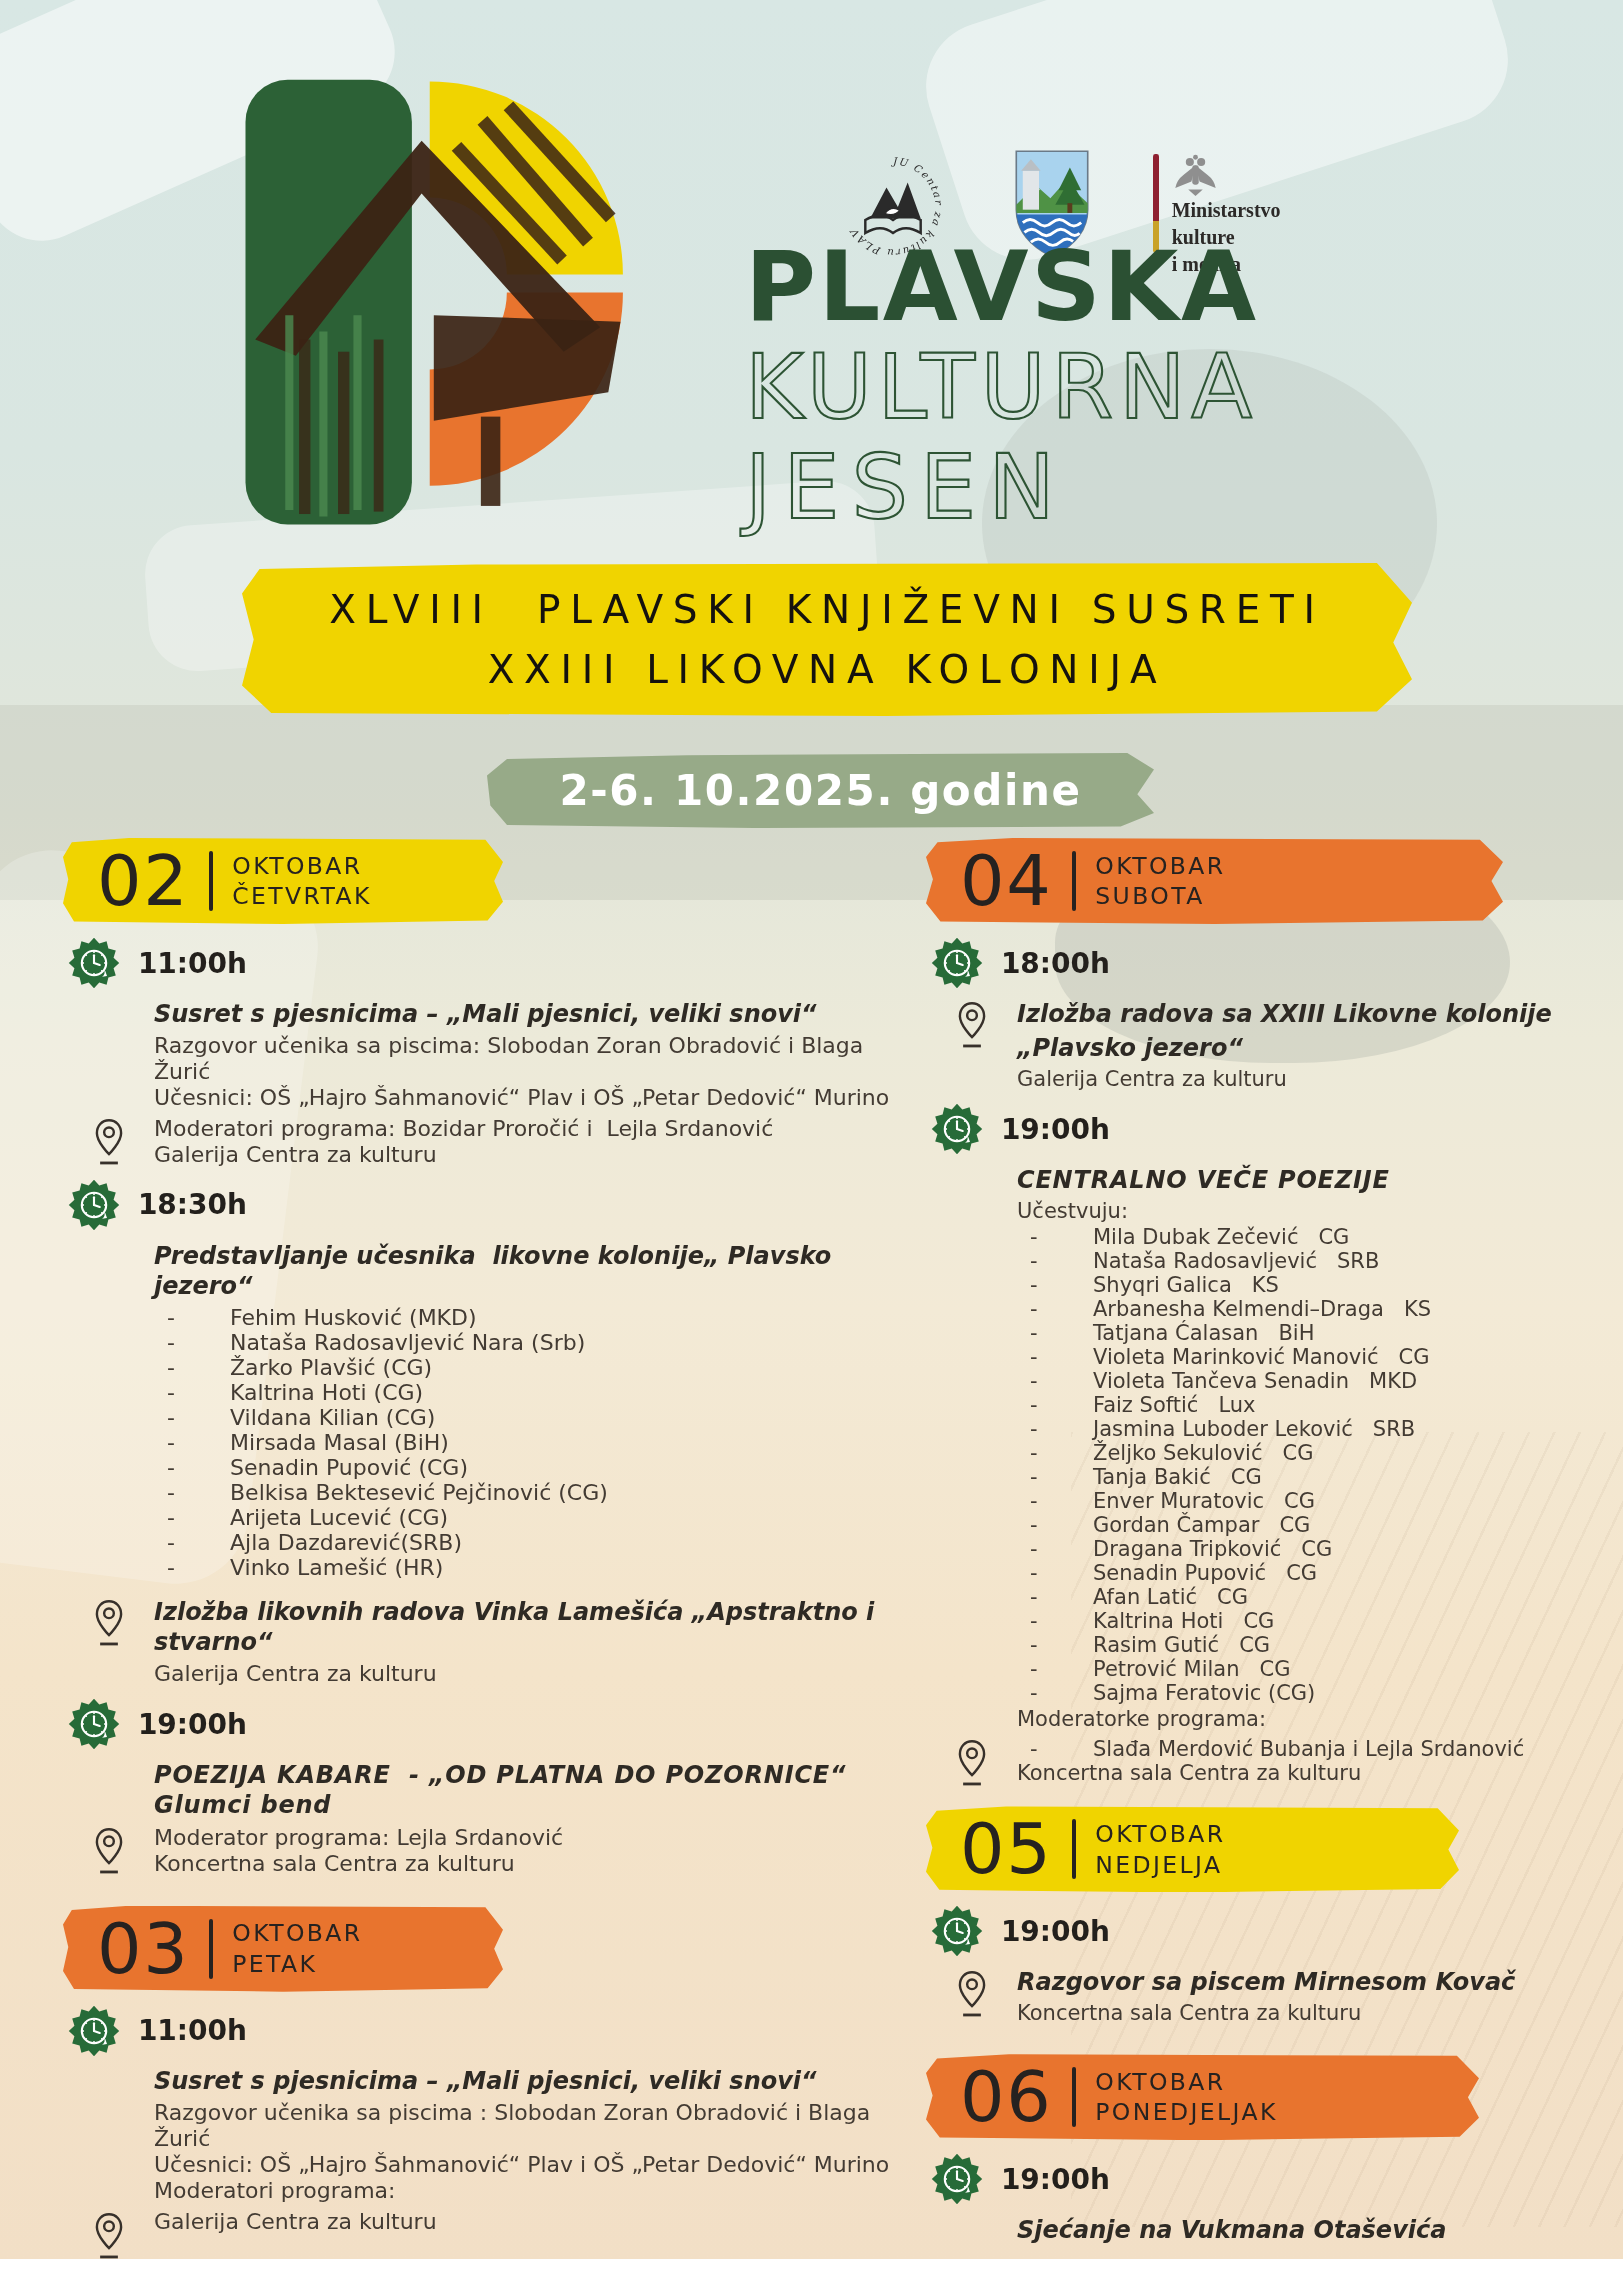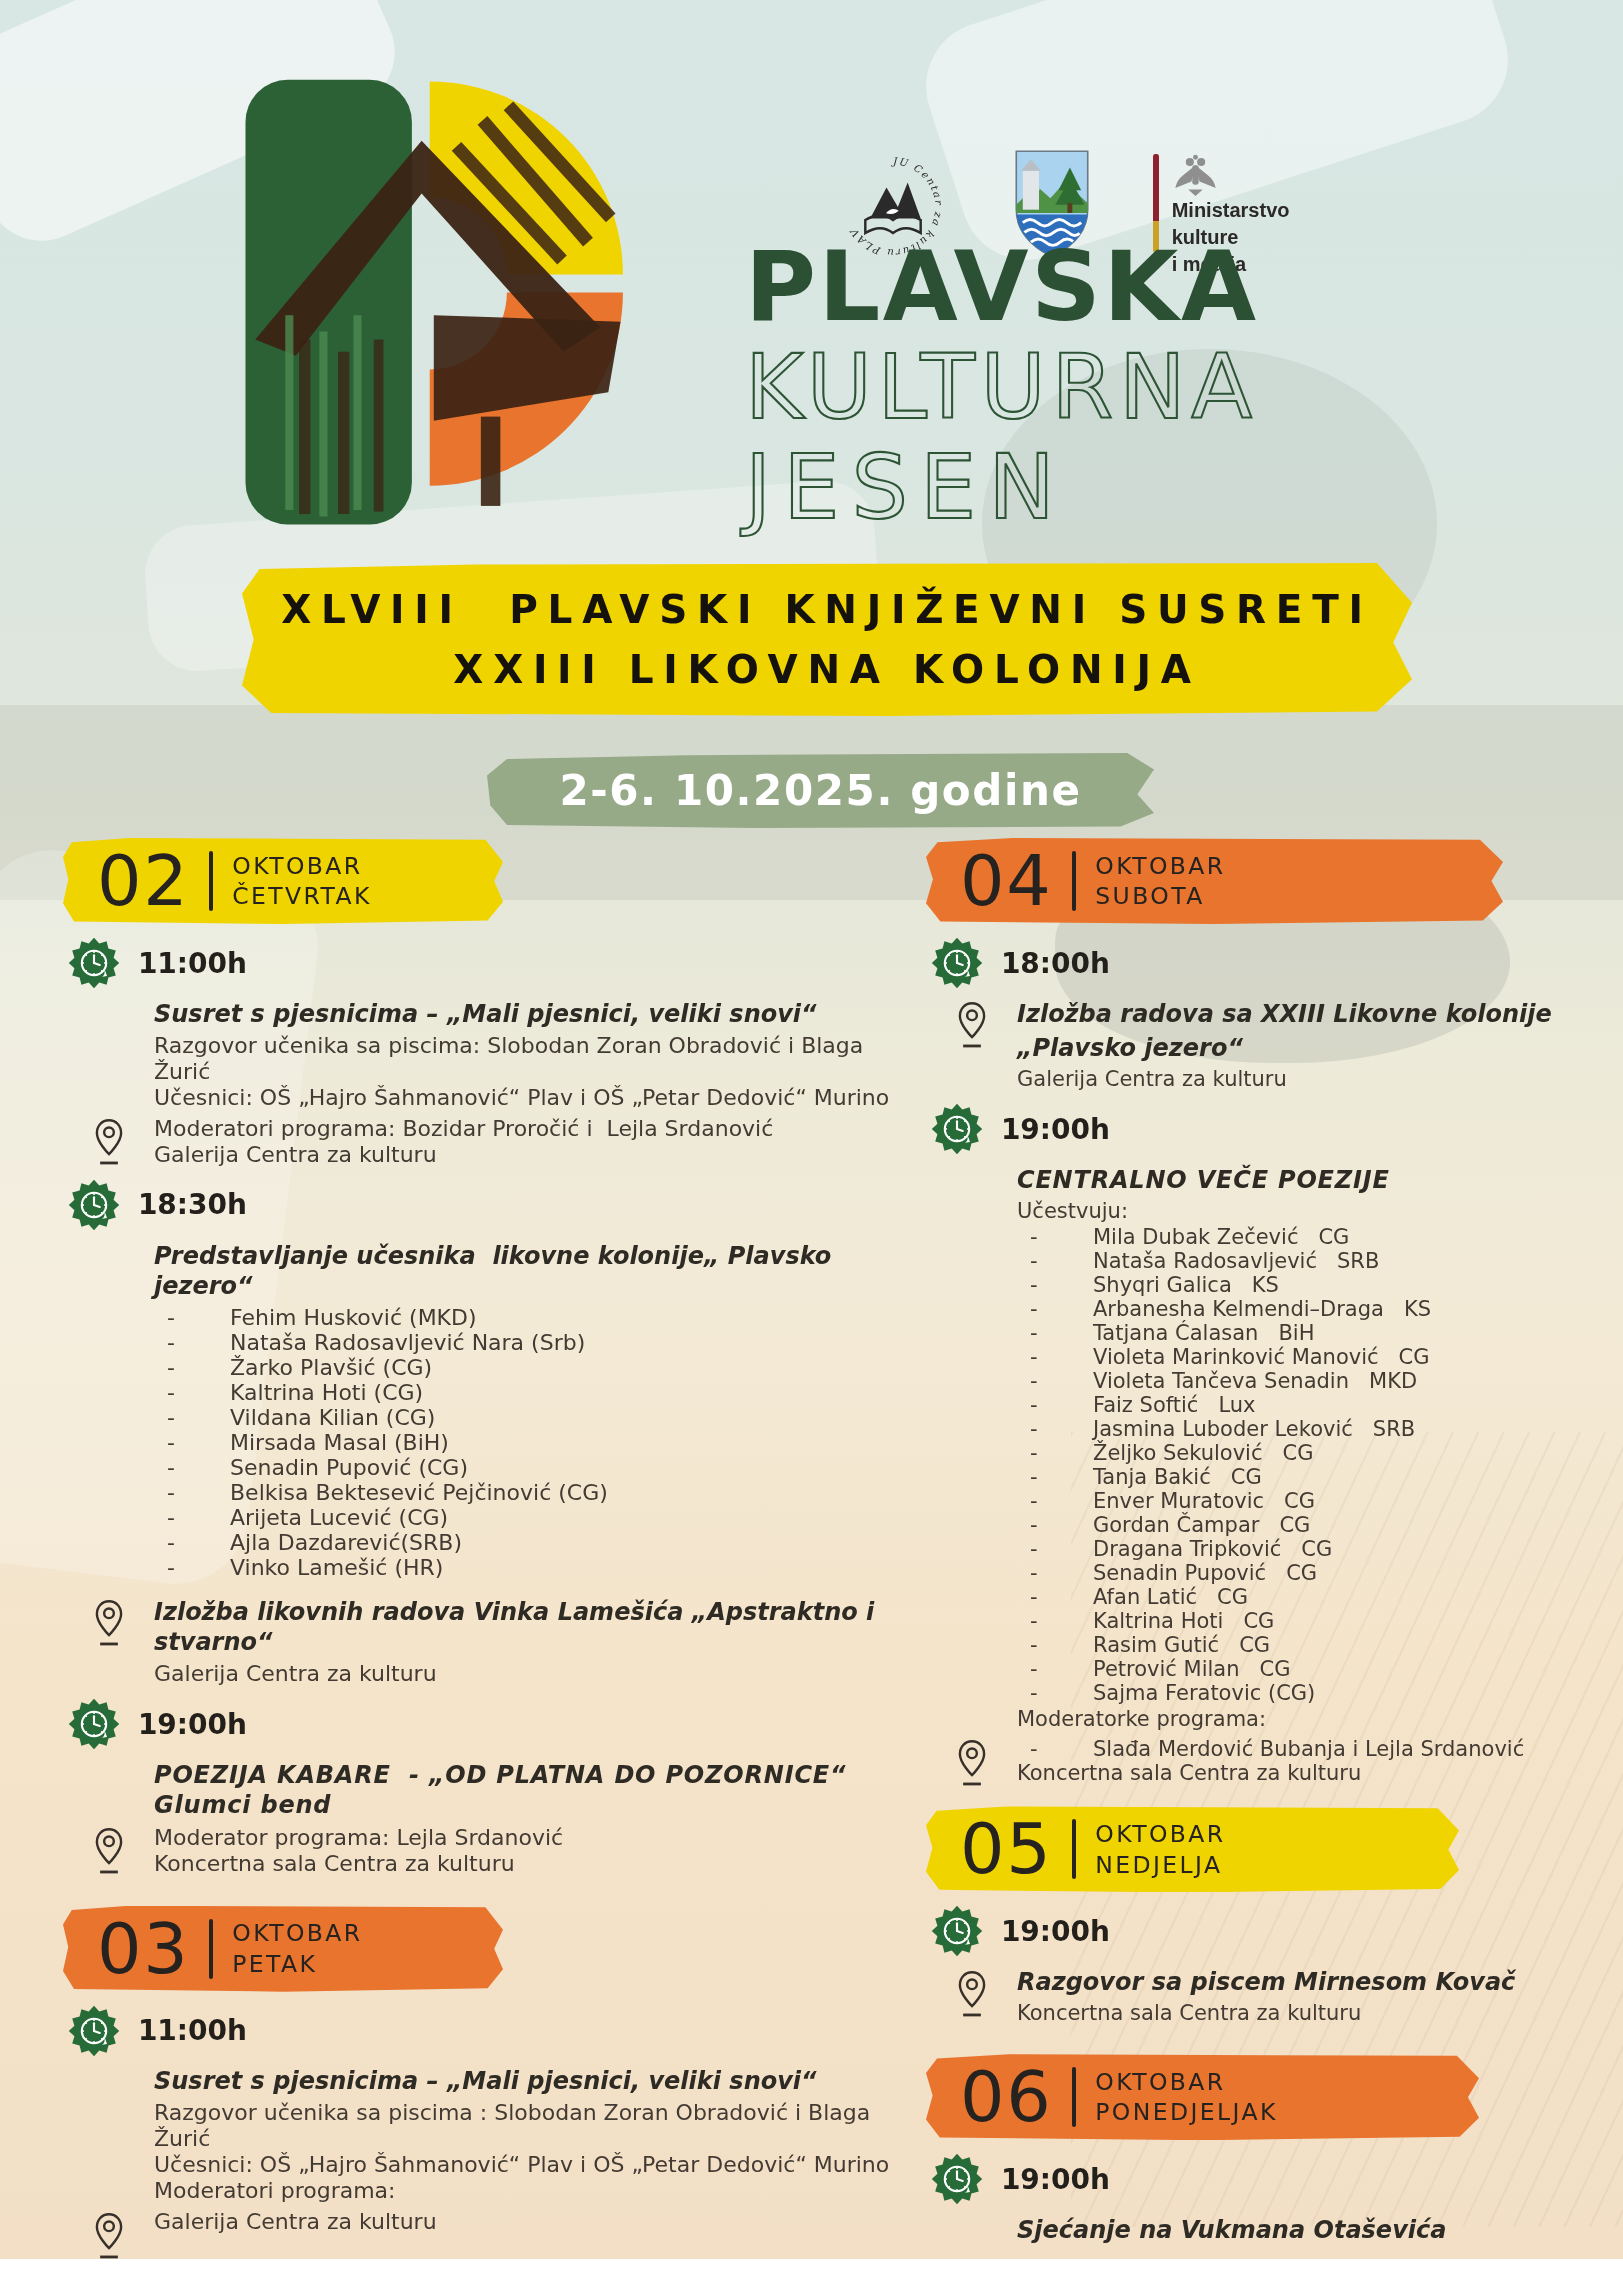--- a/index.html
+++ b/index.html
@@ -26,35 +26,35 @@
   .st8{left:146px;top:503px;width:731px;height:146px;background:rgba(255,255,255,.3);transform:rotate(-4deg);border-radius:49px;}
 
   
   .hero{position:absolute;left:0;top:0;width:100%;height:836px;}
   .logo-p{position:absolute;left:239px;top:71px;width:487px;height:464px;}
   .stamp{position:absolute;left:836px;top:150px;width:114px;height:114px;}
   .arms{position:absolute;left:1013px;top:148px;width:78px;height:112px;}
   .ministry{position:absolute;left:1153px;top:154px;display:flex;gap:13px;align-items:flex-start;}
   .min-bar{width:5.7px;height:99px;border-radius:2.4px;background:linear-gradient(180deg,#8e2030 0 68%,#c9a227 68% 100%);}
   .min-right{display:flex;flex-direction:column;gap:3.2px;}
-  .min-text{font-family:Liberation Sans, sans-serif;font-weight:700;font-size:20px;line-height:23.5px;color:#2c2a28;}
+  .min-text{font-family:Liberation Serif, serif;font-weight:700;font-size:20px;line-height:23.5px;color:#2c2a28;}
 
   .title{position:absolute;left:745px;top:237px;}
   .title-bold{font-size:97px;font-weight:800;letter-spacing:2.4px;color:#2b5033;line-height:1.04;}
   .title-thin{font-size:89px;font-weight:400;letter-spacing:5.7px;line-height:1.12;
       color:transparent;-webkit-text-stroke:2.1px #2d5434;}
   @supports not (-webkit-text-stroke:1px #000){ .title-thin{color:#2d5434;} }
   .title-thin.jesen{letter-spacing:12px;}
 
   .banner1{
     position:absolute;left:242px;top:563px;width:1170px;height:153px;background:#f0d400;
     display:flex;flex-direction:column;justify-content:center;align-items:center;gap:14.6px;
     clip-path:polygon(0% 20%,1.5% 4%,20% 1%,97% 0%,100% 26%,98.4% 52%,100% 76%,97% 97%,55% 100%,2.5% 98%,0% 80%,1% 50%);
   }
-  .banner1-line{font-size:39px;letter-spacing:9.7px;font-weight:700;color:#15120e;white-space:pre;}
+  .banner1-line{font-size:39px;letter-spacing:9.7px;font-weight:400;color:#15120e;white-space:pre;}
   .dateband{
     position:absolute;left:487px;top:753px;width:667px;height:75px;background:#97aa88;
     display:flex;align-items:center;justify-content:center;
     clip-path:polygon(0% 30%,3% 8%,30% 3%,96% 0%,100% 22%,97.5% 55%,100% 80%,95% 98%,40% 100%,3% 96%,0.5% 70%);
   }
   .dateband-text{font-size:42px;font-weight:700;color:#ffffff;letter-spacing:1.6px;}
 
   
   .schedule{position:absolute;left:0;top:838px;right:0;display:flex;padding:0 63px;gap:29px;}
   .col-left{width:834px;flex:0 0 834px;}

